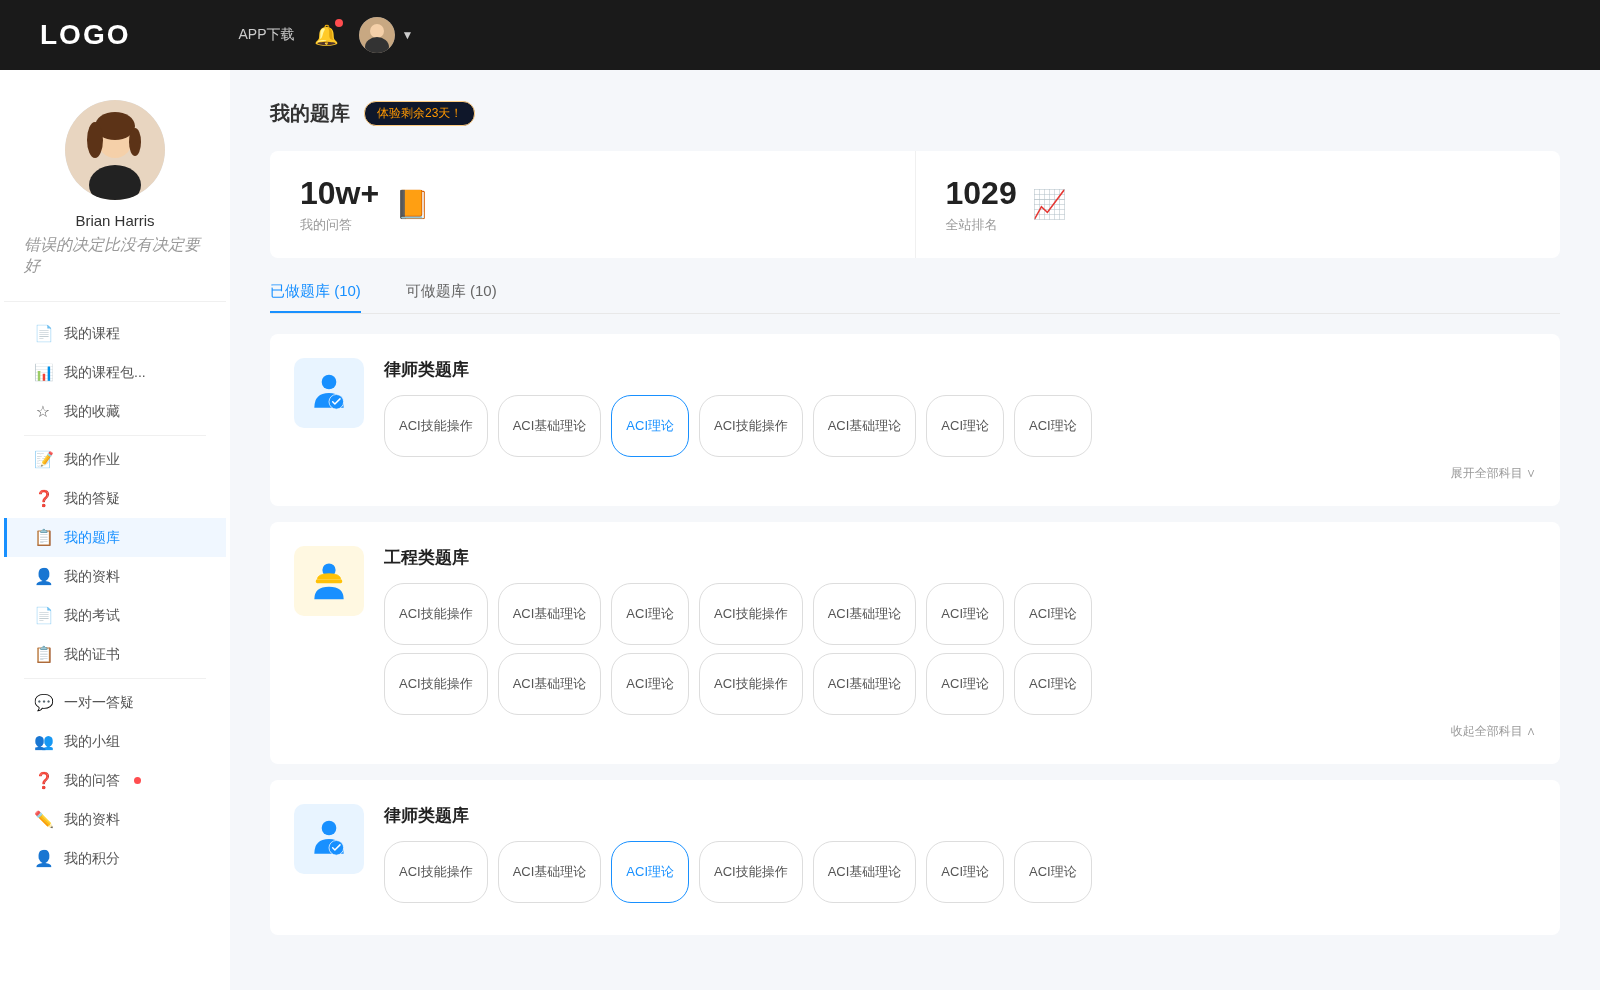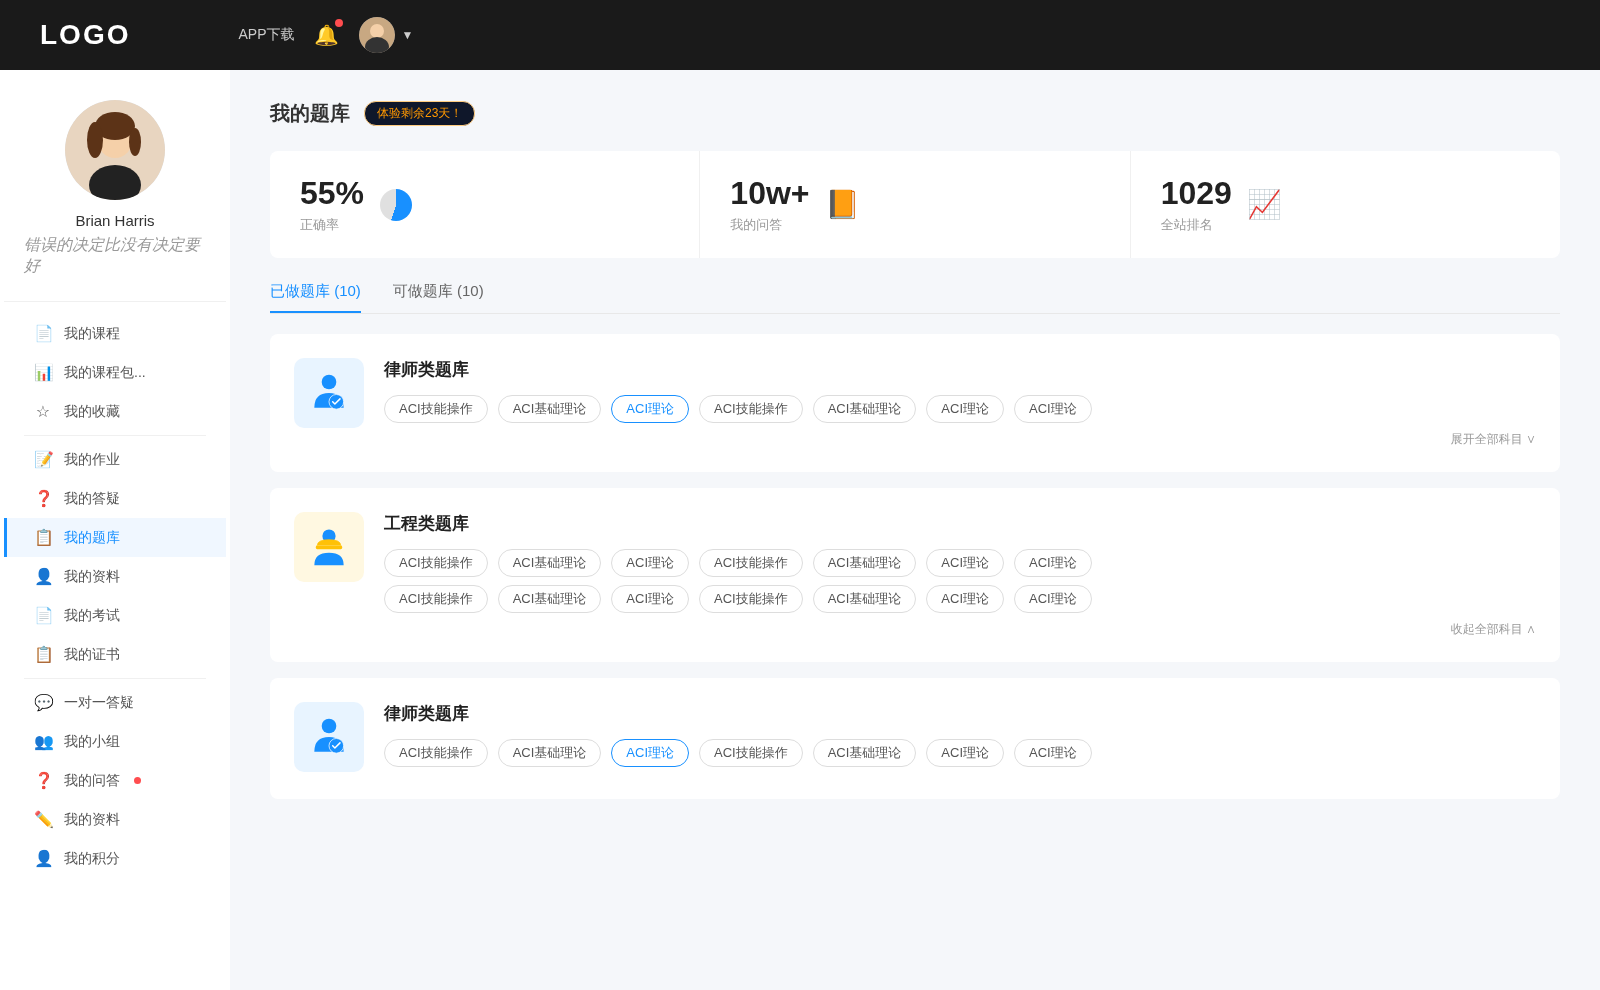--- a/index.html
+++ b/index.html
@@ -162,21 +162,21 @@
       border-right: 1px solid #f0f0f0;
     }
     .stat-item:last-child { border-right: none; }
     .stat-text {}
     .stat-value { font-size: 32px; font-weight: 600; color: #222; }
     .stat-label { font-size: 13px; color: #999; margin-top: 4px; }
 
     
     .tabs-row {
       display: flex;
-      gap: 32px;
+      gap: 45px;
       margin-bottom: 20px;
       border-bottom: 1px solid #e8e8e8;
     }
     .tab {
       font-size: 15px;
       color: #666;
       padding-bottom: 10px;
       cursor: pointer;
     }
     .tab.active {
@@ -201,21 +201,21 @@
       background: #e8f4ff;
       display: flex; align-items: center; justify-content: center;
       flex-shrink: 0;
     }
     .qbank-body { flex: 1; }
     .qbank-title { font-size: 17px; font-weight: 600; color: #222; margin-bottom: 14px; }
     .qbank-tags { display: flex; flex-wrap: wrap; gap: 10px; margin-bottom: 8px; }
     .qbank-tag {
       font-size: 13px;
       color: #555;
-      padding: 4px 14px;
+      padding: 21px 14px;
       border: 1px solid #ddd;
       border-radius: 20px;
       cursor: pointer;
     }
     .qbank-tag.active {
       color: #1890ff;
       border-color: #1890ff;
       background: white;
     }
     .qbank-footer {
@@ -350,27 +350,20 @@
   <main class="content">
 
     <div class="page-header">
       <span class="page-title">我的题库</span>
       <span class="trial-badge">体验剩余23天！</span>
     </div>
 
     <div class="stats-row">
       <div class="stat-item">
         <div class="stat-text">
-          <div class="stat-value">55%</div>
-          <div class="stat-label">正确率</div>
-        </div>
-        <div class="pie-icon"></div>
-      </div>
-      <div class="stat-item">
-        <div class="stat-text">
           <div class="stat-value">10w+</div>
           <div class="stat-label">我的问答</div>
         </div>
         <div style="font-size:28px; color:#FF9800;">📙</div>
       </div>
       <div class="stat-item">
         <div class="stat-text">
           <div class="stat-value">1029</div>
           <div class="stat-label">全站排名</div>
         </div>

